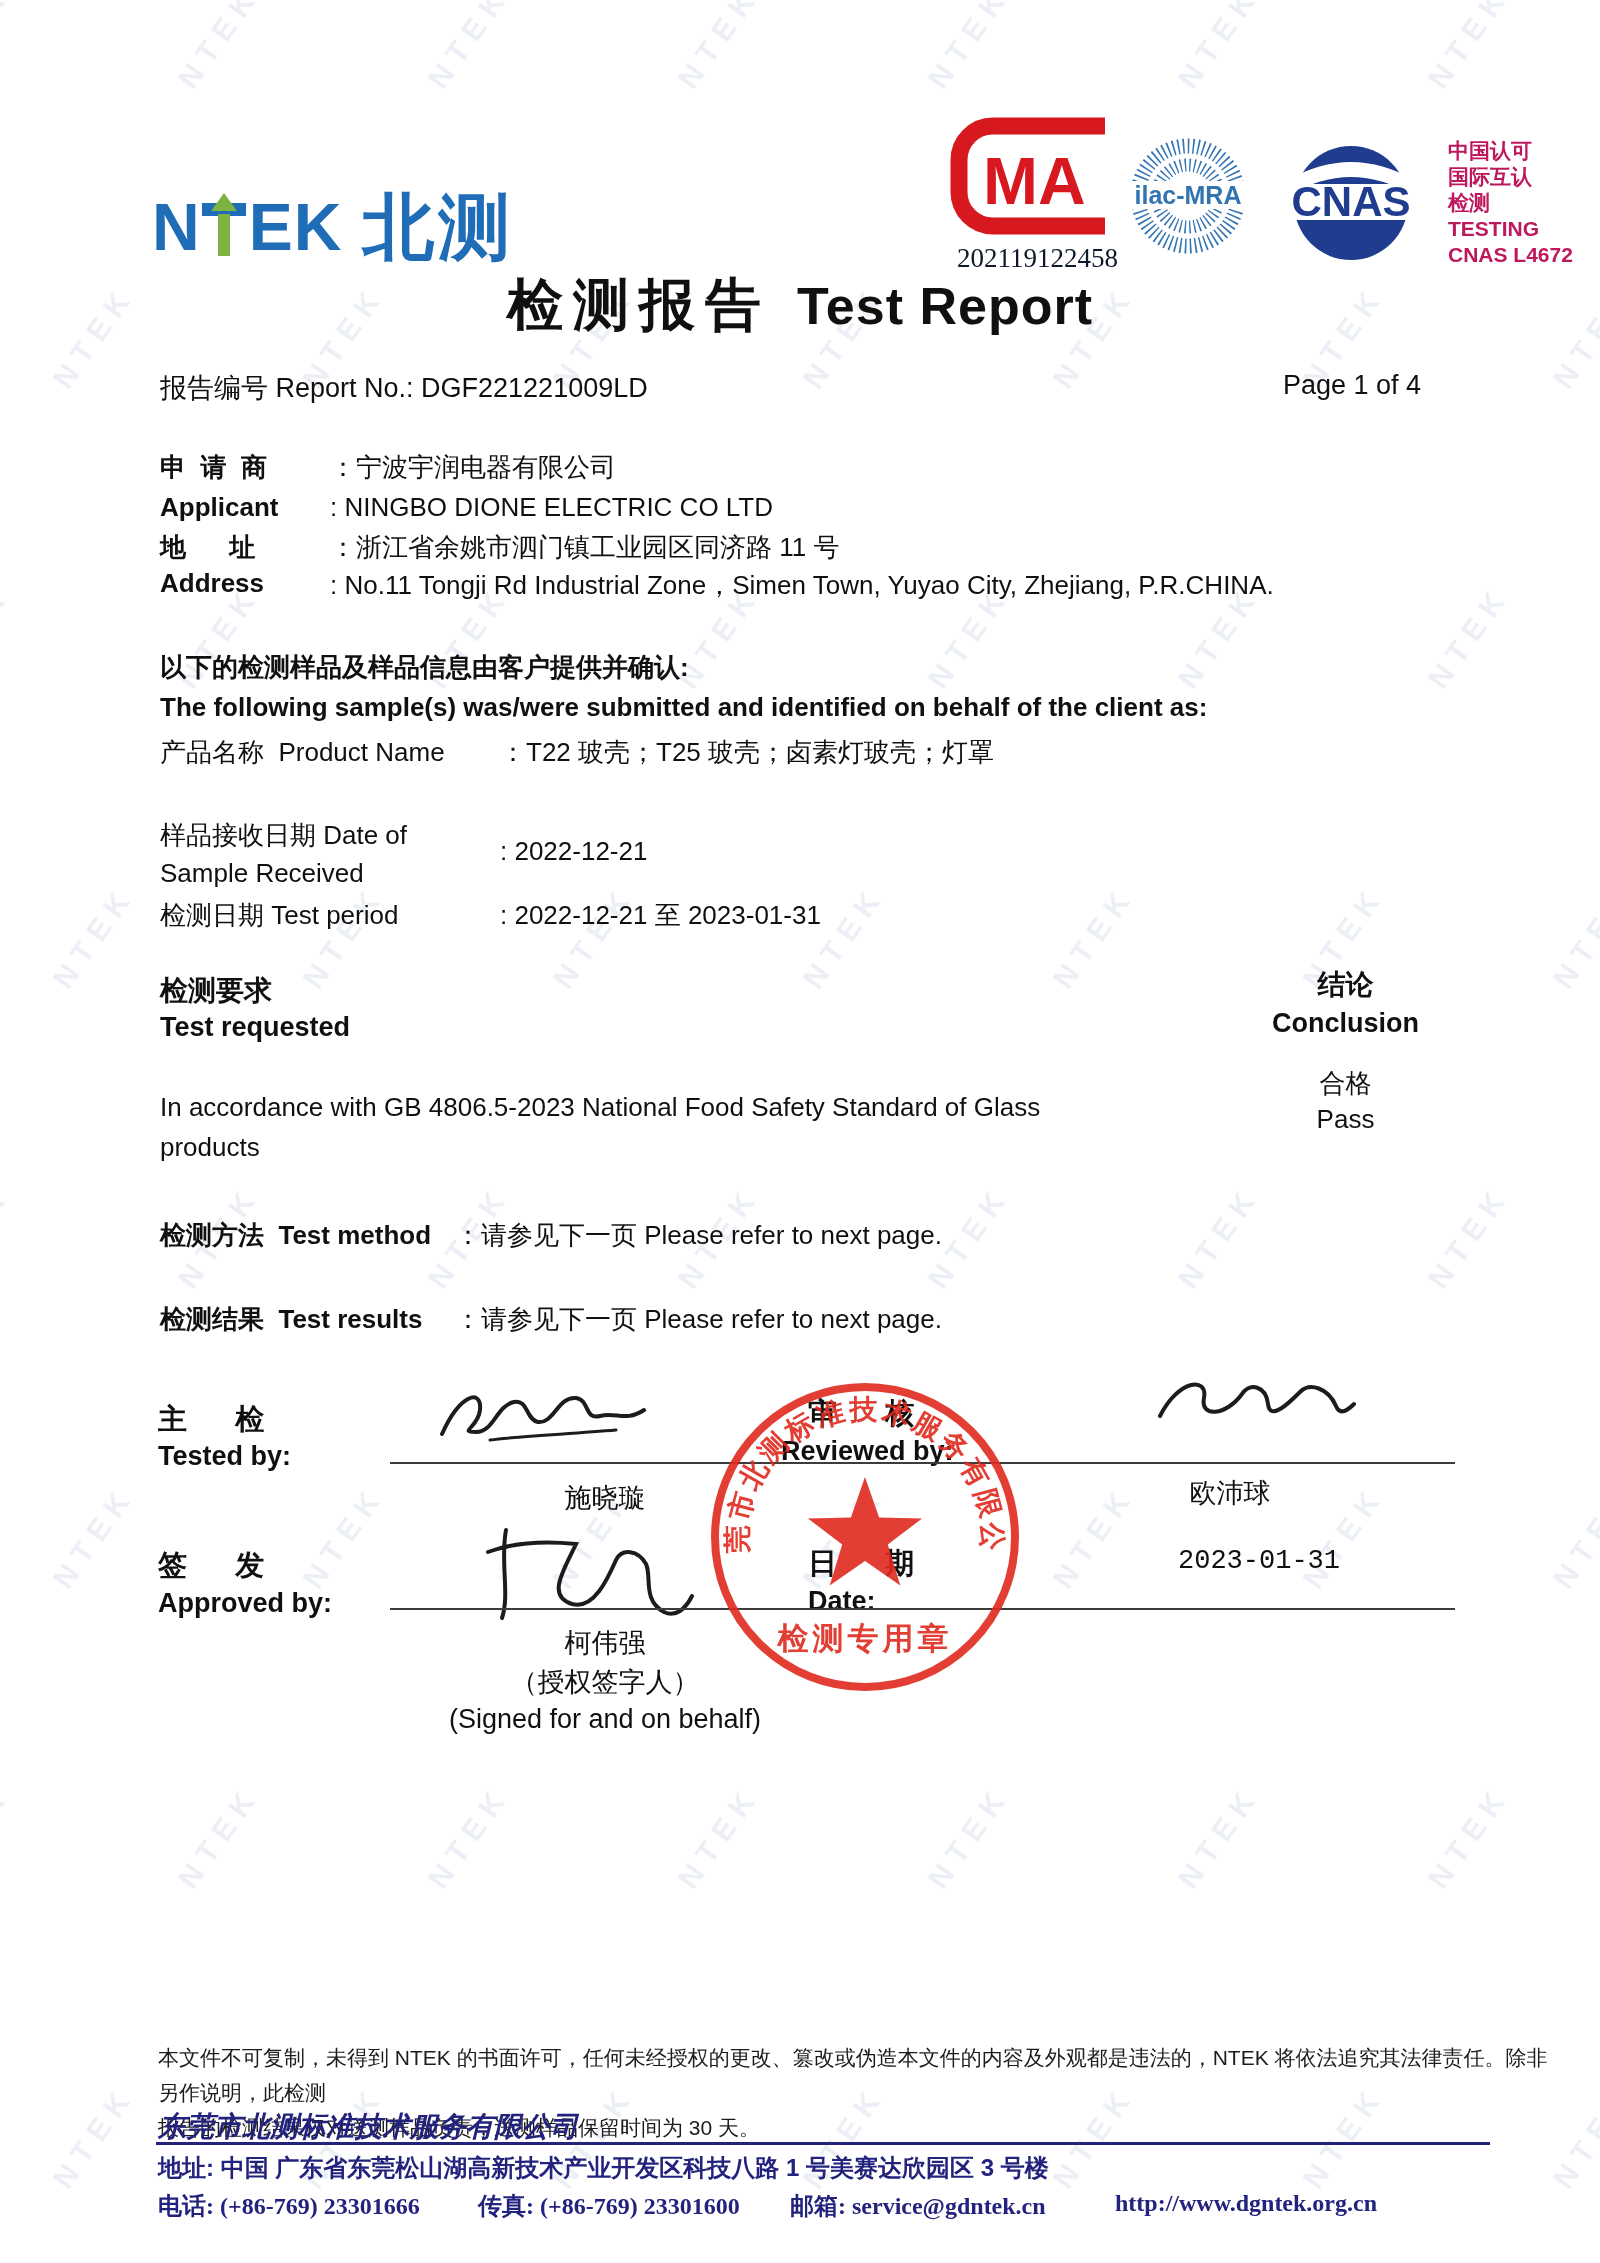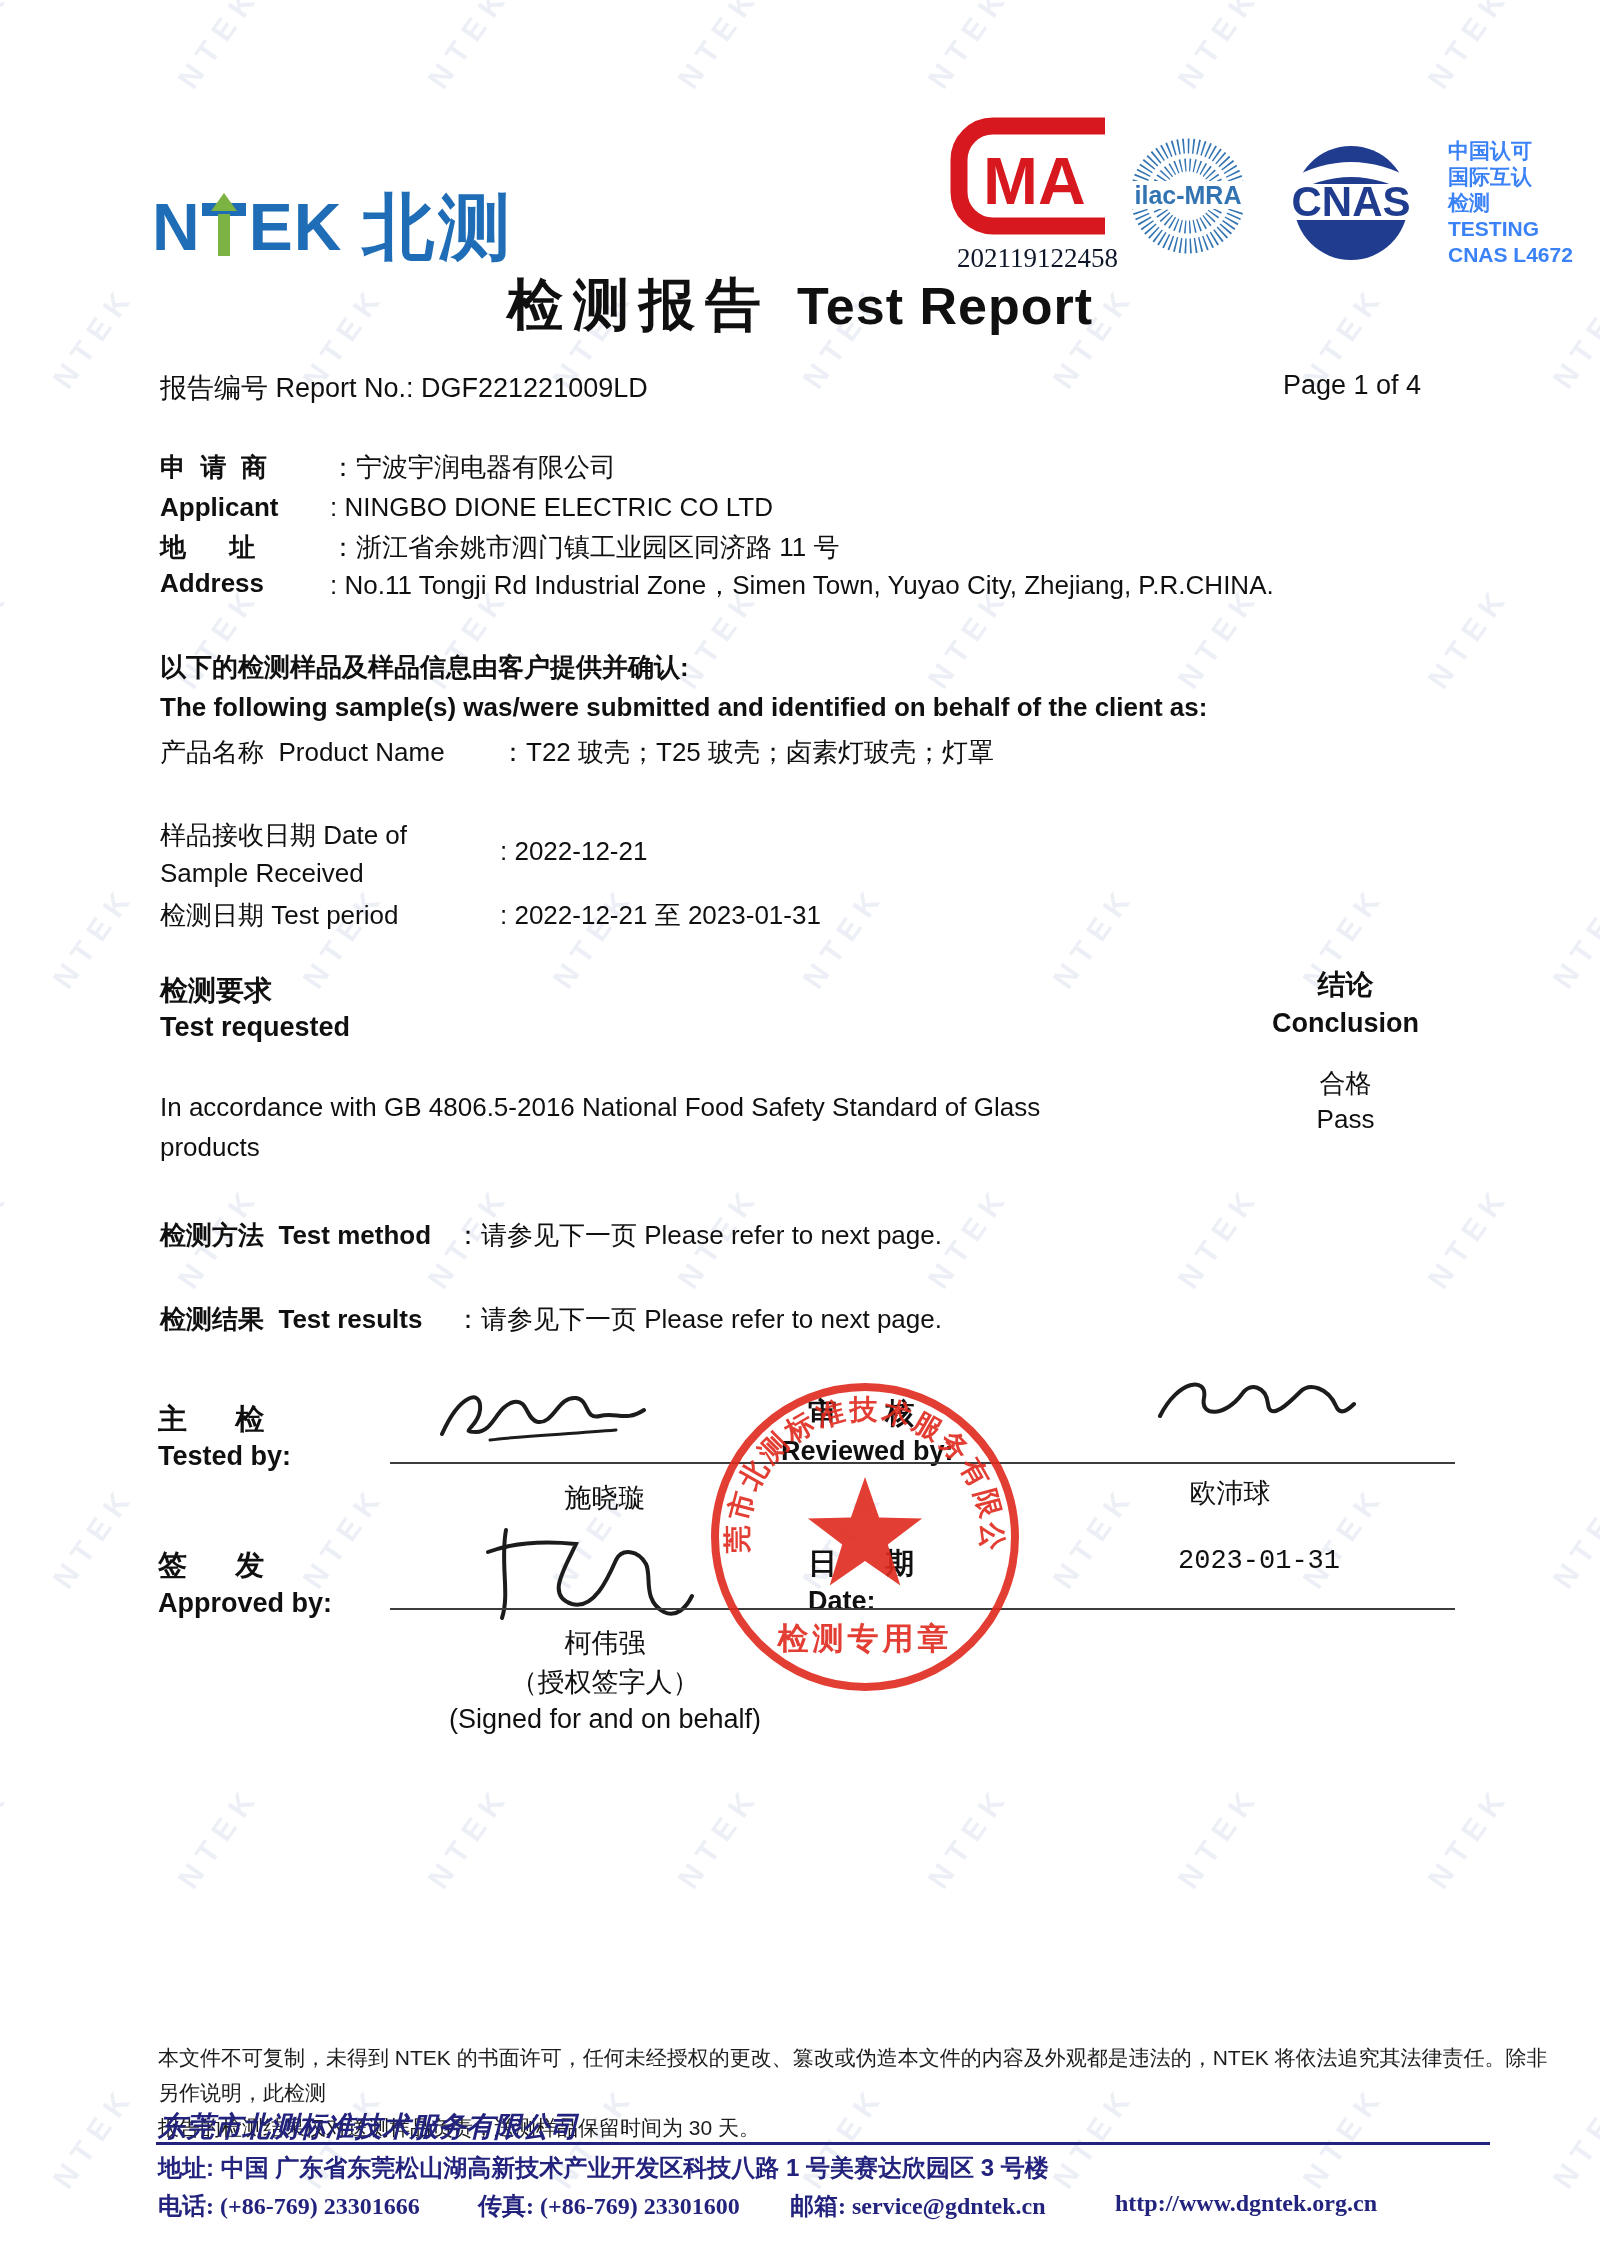--- a/index.html
+++ b/index.html
@@ -28,21 +28,21 @@
   .logo-t .head { position:absolute; left:10px; top:-3px; width:0; height:0;
                   border-left:13px solid transparent; border-right:13px solid transparent;
                   border-bottom:18px solid #7cb342; }
   .logo-cn { font-size:72px; line-height:62px; margin-left:20px; letter-spacing:4px; }
   
   .title { left:0; top:268px; width:100%; text-align:center; }
   .title .cn { font-size:56px; font-weight:bold; letter-spacing:10px; }
   .title .en { font-size:52px; font-weight:bold; margin-left:26px; letter-spacing:1px; }
   
   .cma-num { color:#0f172a; font-family:"Liberation Serif","DejaVu Serif",serif; font-weight:normal; font-size:27px; }
-  .accred { color:#3b82f6; font-weight:bold; font-size:21px; line-height:26px; }
+  .accred { color:#be185d; font-weight:bold; font-size:21px; line-height:26px; }
   
   .lbl { font-weight:bold; }
   .rule { position:absolute; height:2px; background:#3c3c3c; }
   .sig-name { font-size:27px; }
   .footer-co { font-family:"Liberation Serif","DejaVu Serif",serif; font-style:italic;
                font-weight:bold; font-size:28px; color:#23237e; }
   .footer-line { position:absolute; height:3px; background:#23237e; }
   .footer-txt { font-weight:bold; font-size:24px; color:#23237e; }
   .footer-serif { font-family:"Liberation Serif","DejaVu Serif",serif; }
   .disclaimer { font-size:21px; line-height:35px; color:#1c1c1c; }
@@ -175,21 +175,21 @@
     <div class="abs" style="left:500px; top:735px;">：T22 玻壳；T25 玻壳；卤素灯玻壳；灯罩</div>
 
     <div class="abs" style="left:160px; top:818px;">样品接收日期 Date of</div>
     <div class="abs" style="left:160px; top:858px;">Sample Received</div>
     <div class="abs" style="left:500px; top:836px;">: 2022-12-21</div>
     <div class="abs" style="left:160px; top:898px;">检测日期 Test period</div>
     <div class="abs" style="left:500px; top:898px;">: 2022-12-21 至 2023-01-31</div>
 
     <div class="abs b" style="left:160px; top:972px; font-size:28px;">检测要求</div>
     <div class="abs b" style="left:160px; top:1012px; font-size:27px;">Test requested</div>
-    <div class="abs" style="left:160px; top:1092px;">In accordance with GB 4806.5-2016 National Food Safety Standard of Glass</div>
+    <div class="abs" style="left:160px; top:1092px;">In accordance with GB 4806.5-2023 National Food Safety Standard of Glass</div>
     <div class="abs" style="left:160px; top:1132px;">products</div>
 
     <div class="abs b ctr" style="left:1263px; top:966px; width:165px; font-size:28px;">结论</div>
     <div class="abs b ctr" style="left:1263px; top:1008px; width:165px; font-size:27px;">Conclusion</div>
     <div class="abs ctr" style="left:1263px; top:1066px; width:165px;">合格</div>
     <div class="abs ctr" style="left:1263px; top:1104px; width:165px;">Pass</div>
 
     <div class="abs b pre" style="left:160px; top:1218px;">检测方法  Test method</div>
     <div class="abs" style="left:455px; top:1218px;">：请参见下一页  Please refer to next page.</div>
     <div class="abs b pre" style="left:160px; top:1302px;">检测结果  Test results</div>

